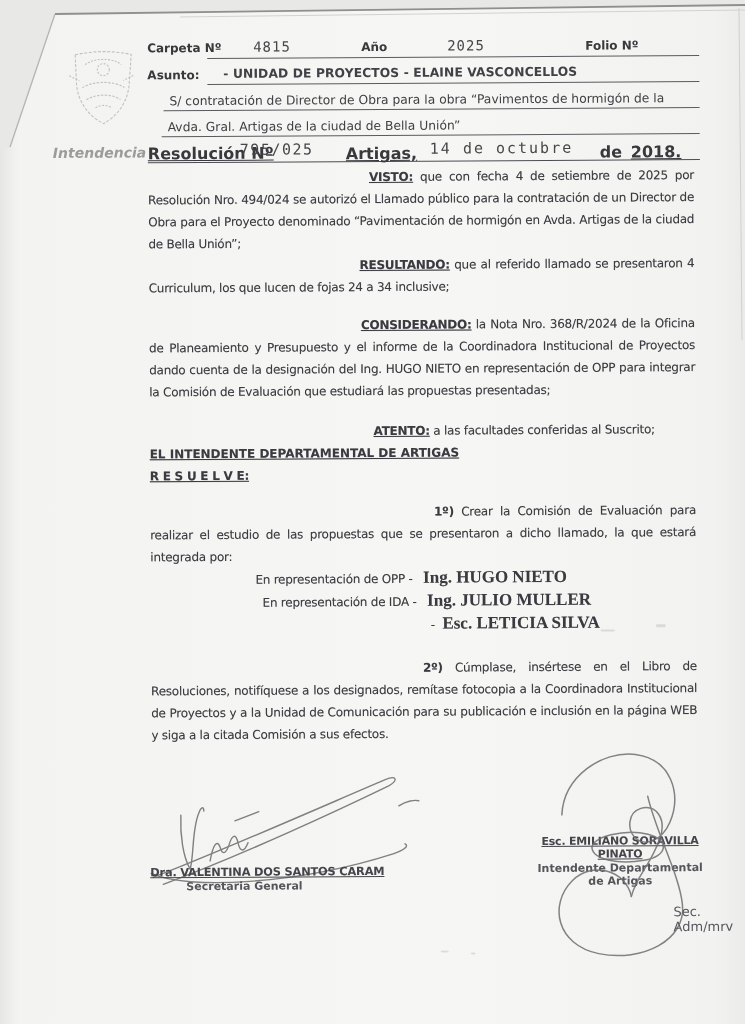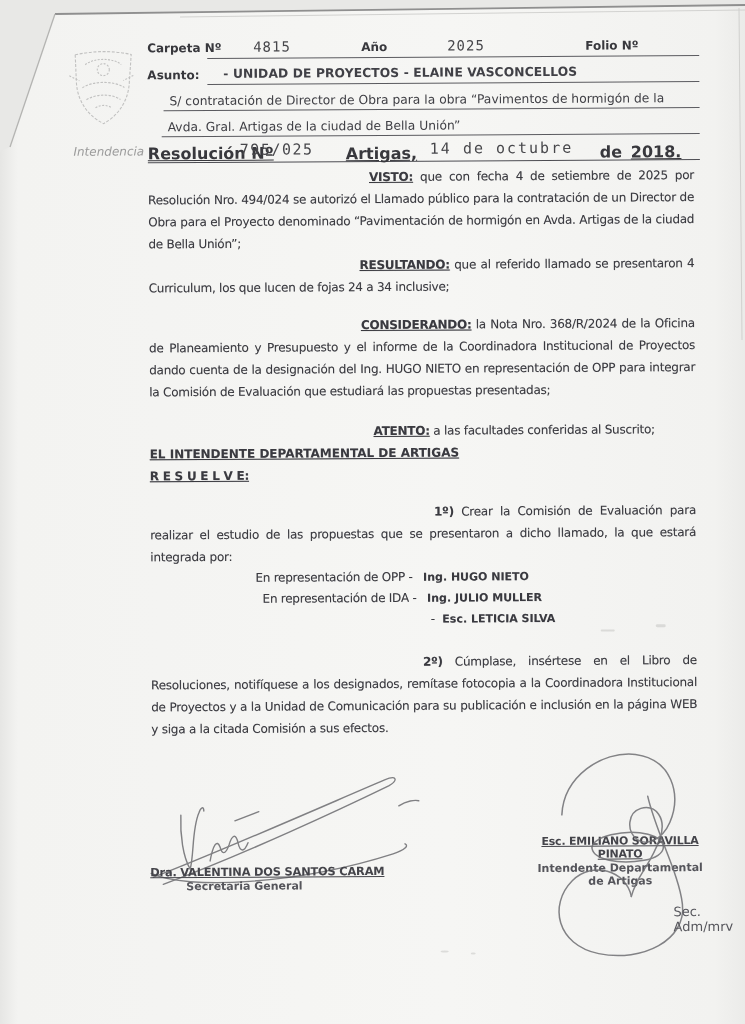--- a/index.html
+++ b/index.html
@@ -9,22 +9,22 @@
     font-family:"DejaVu Sans","Liberation Sans",sans-serif;
     color:#3b3b41;
   }
   .tilt{position:absolute;inset:0;transform:rotate(-0.35deg);}
   
   .scan-edges{position:absolute;inset:0;pointer-events:none;}
   
   .crest{position:absolute;left:58px;top:46px;opacity:.8;}
   .brand{position:absolute;left:48px;top:118px;width:120px;text-align:center;
     font-style:italic;font-weight:bold;font-size:23px;color:#8d8d8d;letter-spacing:-0.5px;}
-  .brand-sub{position:absolute;left:55px;top:143px;width:112px;text-align:center;
-    font-style:italic;font-weight:normal;font-size:12px;color:#9b9b9b;}
+  .brand-sub{position:absolute;left:55px;top:143px;width:112px;text-align:left;
+    font-style:italic;font-weight:bold;font-size:14px;color:#9b9b9b;}
   
   .hdr{position:absolute;left:150px;top:36px;width:552px;font-size:12px;}
   .hdr-row{position:relative;height:26px;}
   .hdr-label{font-weight:bold;color:#38383d;}
   .hline{position:absolute;bottom:4px;border-bottom:1.5px solid #5a5a5f;}
   .mono{font-family:"DejaVu Sans Mono","Liberation Mono",monospace;color:#47474b;}
   .abs{position:absolute;}
   .asunto-val{font-size:12.3px;color:#404046;}
   
   .resline{position:absolute;left:150px;top:140px;width:552px;height:21px;border-bottom:1.6px solid #4c4c52;}
@@ -38,21 +38,21 @@
   p.visto{text-indent:221px;}
   p.resultando{text-indent:211px;}
   p.considerando{margin-top:16px;text-indent:212px;}
   p.atento{margin-top:18px;text-indent:224px;}
   .h-int{margin-top:16px;margin-left:104px;font-weight:bold;text-decoration:underline;font-size:12px;letter-spacing:0;}
   .h-res{margin-top:9px;margin-left:212px;font-weight:bold;text-decoration:underline;font-size:12px;}
   p.item1{margin-top:15px;text-indent:284px;}
   p.item2{margin-top:21px;text-indent:272px;}
   .reps{line-height:21px;text-align:left;}
   .rep-row{white-space:nowrap;}
-  .rep-name{font-weight:bold;font-size:11px;margin-left:7px;letter-spacing:0;}
+  .rep-name{font-weight:bold;font-size:17px;margin-left:7px;letter-spacing:0;font-family:Liberation Serif, serif;}
   
   .sig-ink{position:absolute;pointer-events:none;}
   .sig-left-block{position:absolute;left:148px;top:864px;}
   .sig-name{font-weight:bold;font-size:11.4px;color:#44444a;text-decoration:underline;letter-spacing:-0.2px;}
   .sig-title{font-weight:bold;font-size:11px;color:#55555b;margin-top:1px;}
   .sig-left-block .sig-title{margin-left:36px;}
   .sig-right-block{position:absolute;left:518px;top:836px;width:200px;text-align:center;}
   .footer-note{position:absolute;left:627px;top:906px;font-size:13px;color:#56565c;margin-left:44px;}
   
   .speck{position:absolute;background:#9a9a98;border-radius:50%;opacity:.28;}

